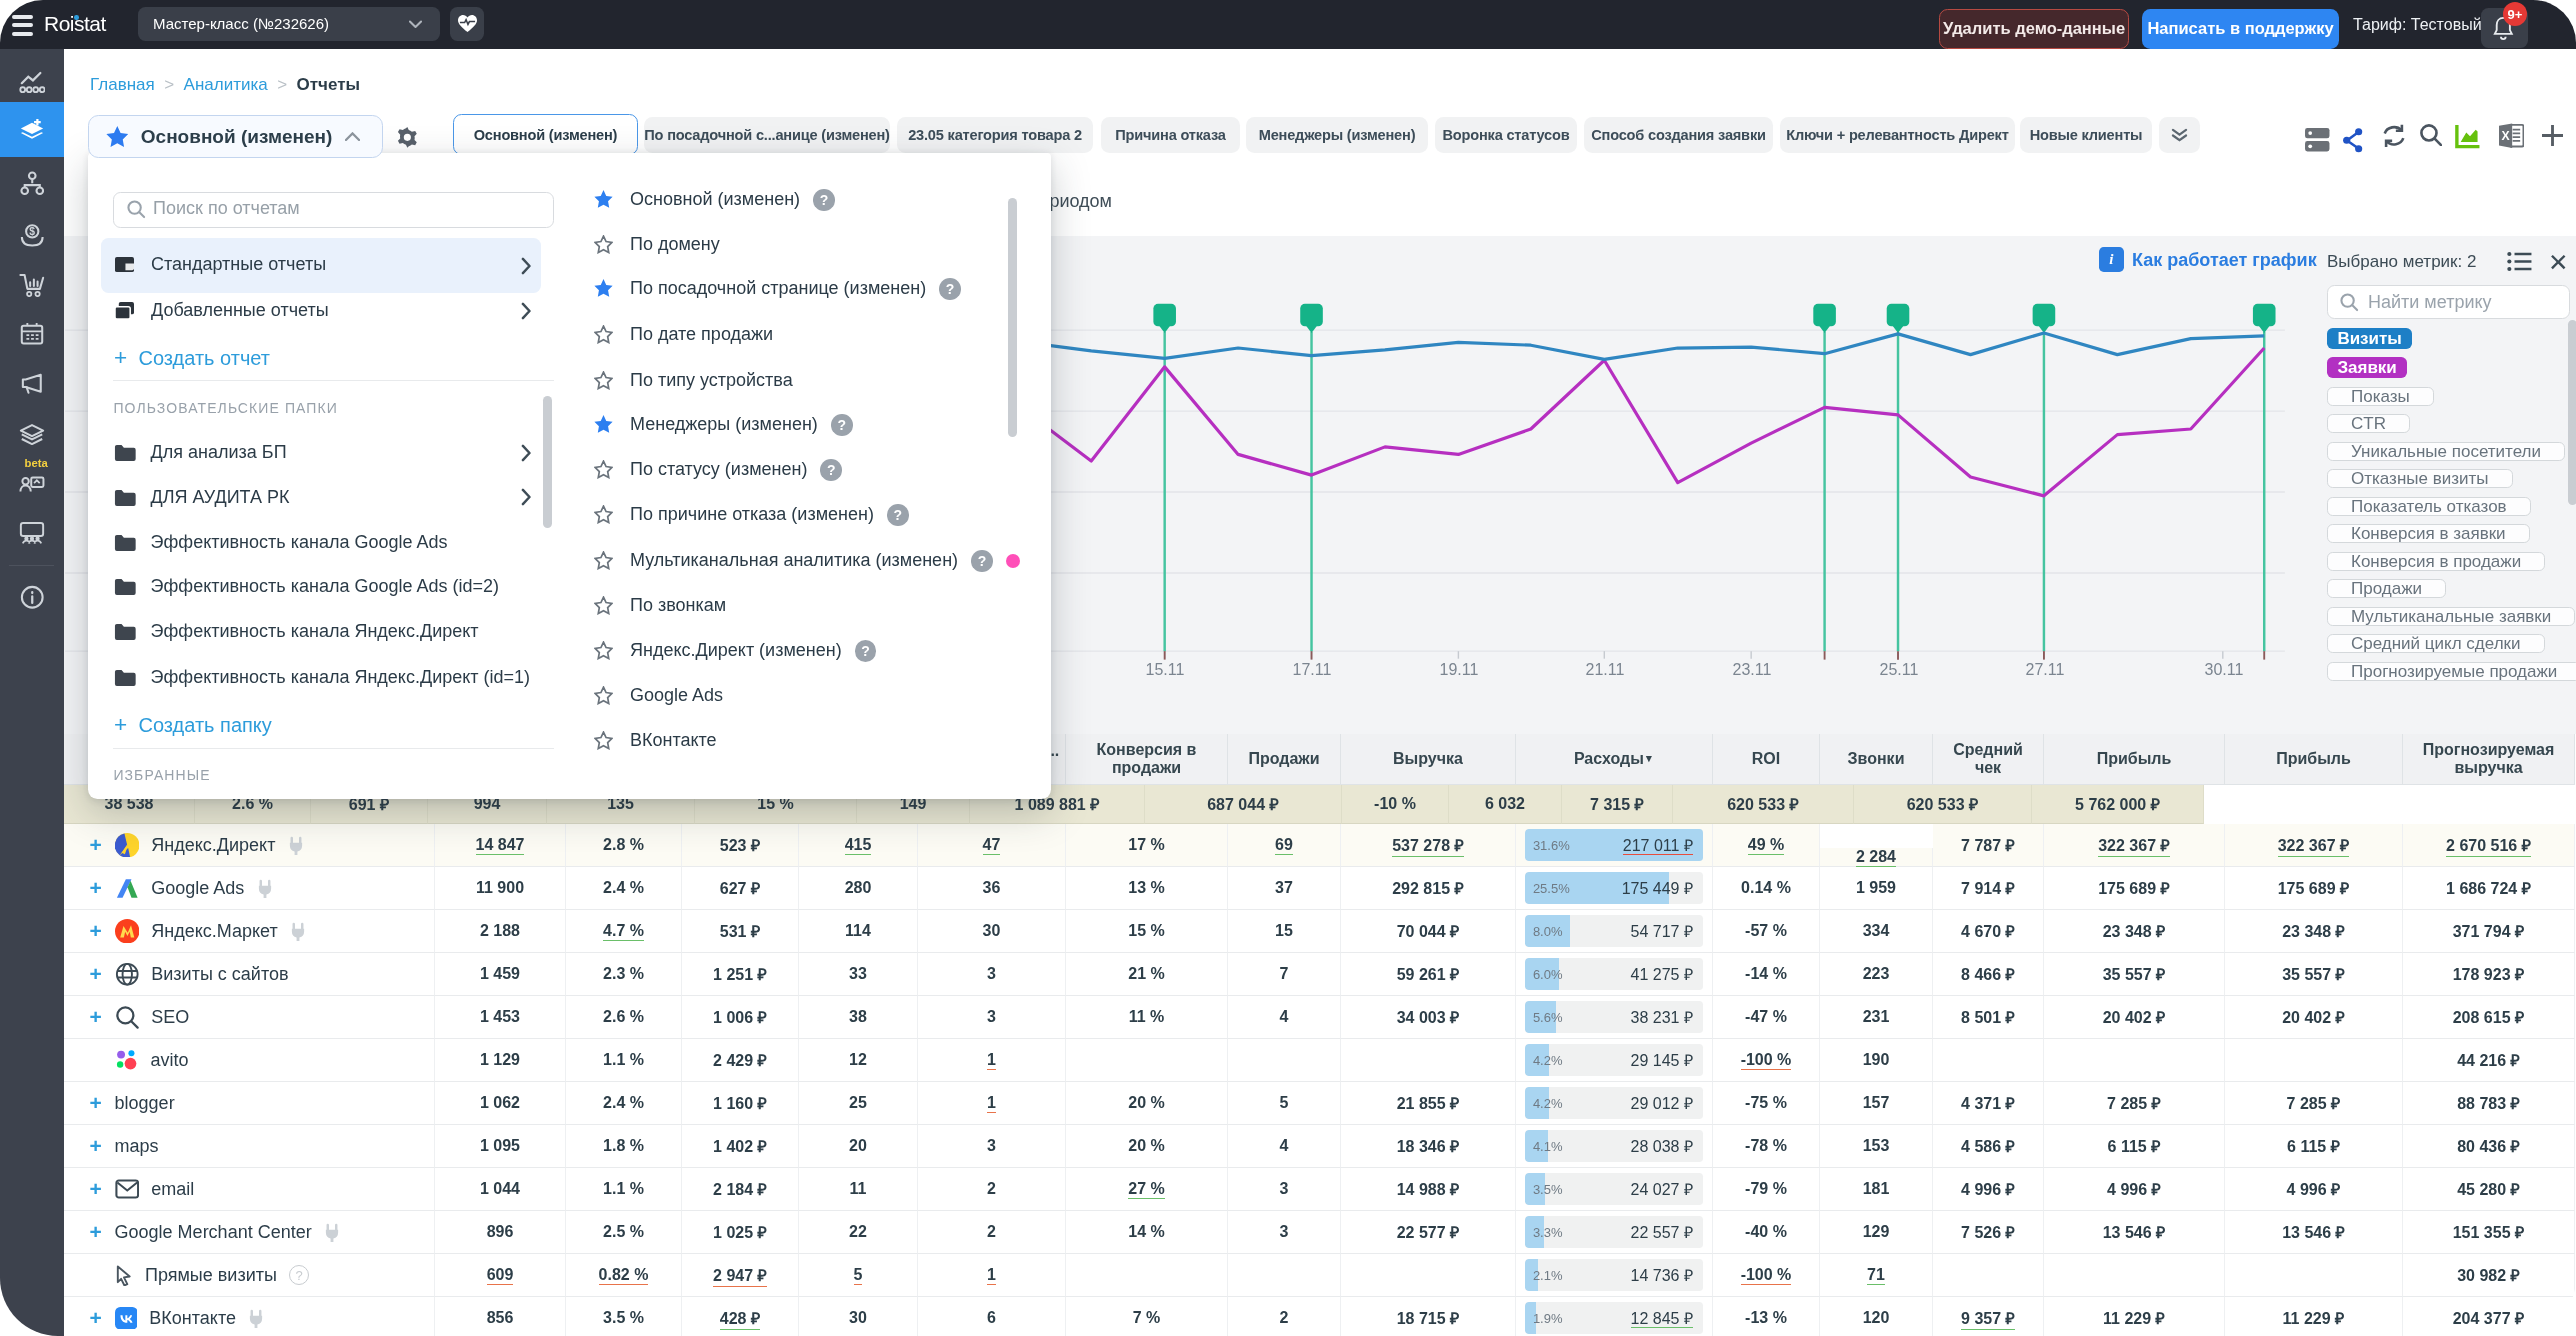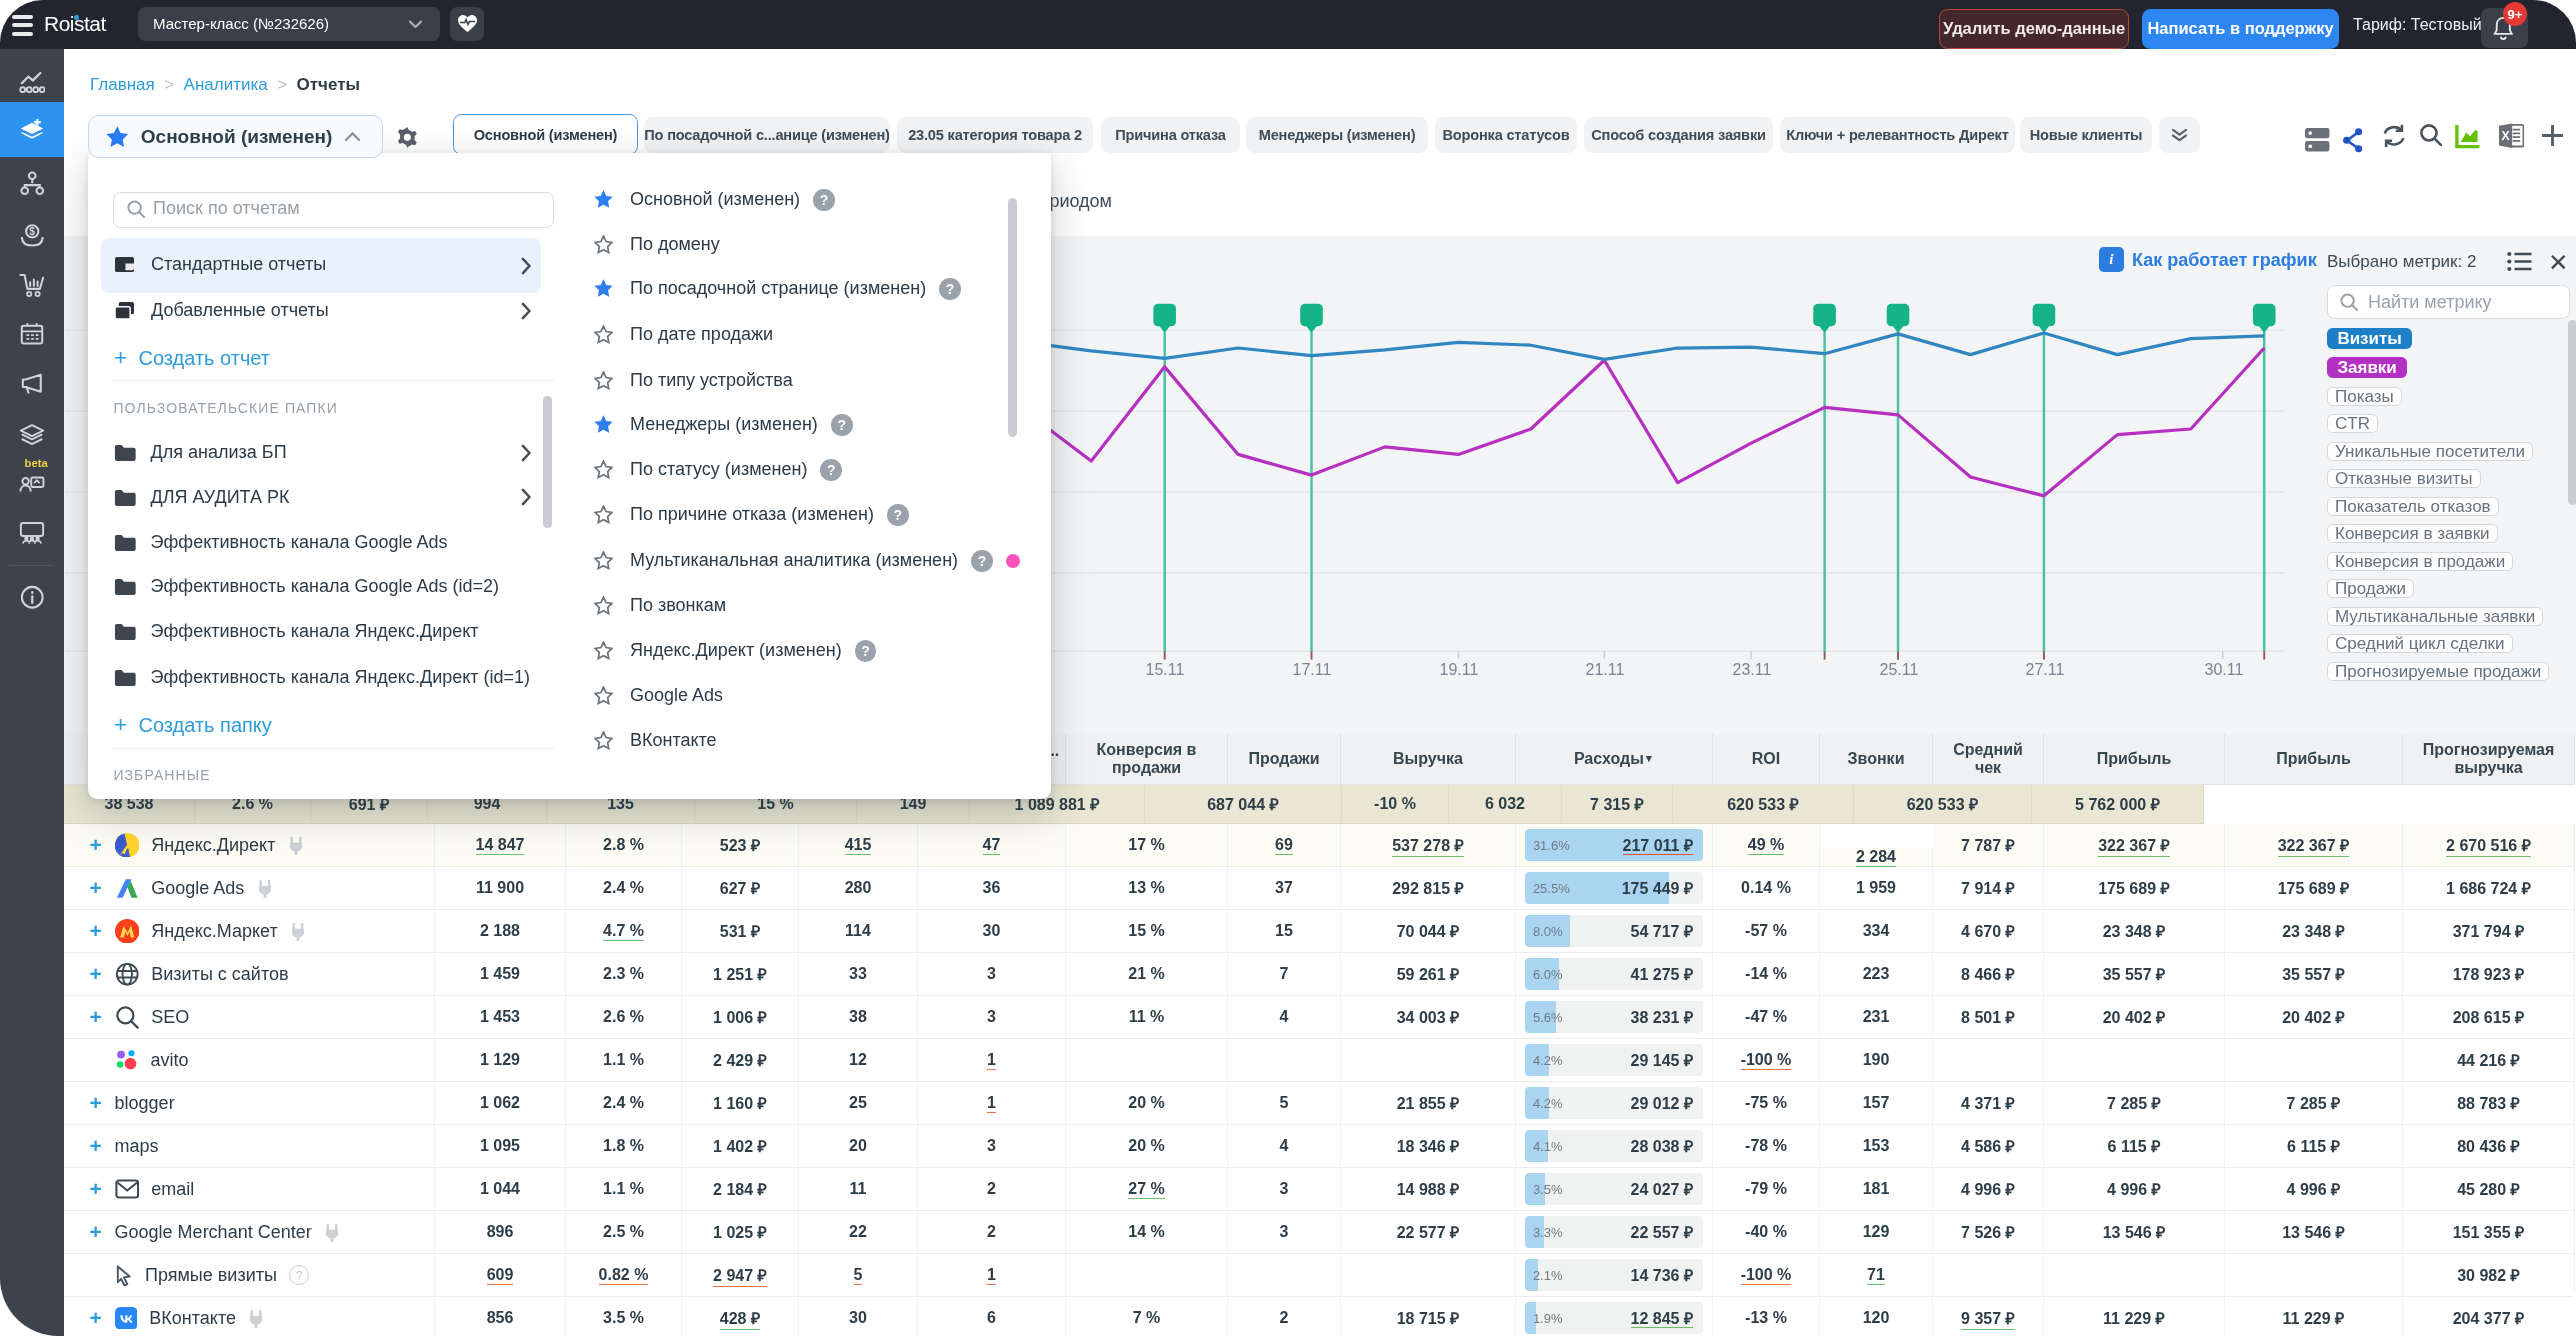--- a/index.html
+++ b/index.html
@@ -23,34 +23,34 @@
 .tab.act{top:114px;height:41px;background:#fff;border:1.9px solid #4a97e8;color:#2c3e4a}
 .ddbtn{position:absolute;left:88px;top:115px;width:295px;height:43px;background:#f7faff;border:1.9px solid #c3d5ef;border-radius:10.4px;display:flex;align-items:center;z-index:22;font-size:19px;font-weight:700;color:#2c3e4a;white-space:nowrap}
 
 .gray{position:absolute;left:64px;top:236px;width:2512px;height:498px;background:#f3f4f6;z-index:1}
 .whiteband{position:absolute;left:64px;top:158px;width:2512px;height:77px;background:#fff;z-index:1}
 .xlab{position:absolute;font-size:16px;color:#7b8590;z-index:2;transform:translateX(-50%)}
 .hint{position:absolute;z-index:2;font-size:19px;color:#2b7de0;font-weight:600}
 
 .chip{display:inline-block;font-size:17px;border-radius:5.7px;padding:1.9px 10.4px;margin-bottom:8.5px;white-space:nowrap}
 .chip.on{color:#fff;font-weight:700}
-.chip.off{background:#fdfdfe;border:1.9px solid #d4d8db;color:#68737d;padding:0px 7px}
+.chip.off{background:#fdfdfe;border:1.9px solid #d4d8db;color:#68737d;padding:0px 23px}
 
 .trow{display:flex;width:2512px}
 .tc{display:flex;align-items:center;justify-content:center;border-right:0.9px solid #eef0f2;border-bottom:0.9px solid #e9ebed;font-size:16px;color:#2d3e48;font-weight:700;position:relative;flex:none}
 .th .tc{background:#f0f1f3;border-right:0.9px solid #dfe3e6;border-bottom:0.9px solid #dfe3e6;color:#36474f;text-align:center;line-height:1.15;font-weight:700}
 .itg .tc{background:#e9e7d3;border-right:0.9px solid #deddc8;border-bottom:0.9px solid #d8d7c2}
 .plus{color:#2d9cdb;font-weight:700;font-size:21px;width:13px;flex:none}
 .u{ text-decoration:none;border-bottom:1.9px solid #6abf69;padding-bottom:0px}
 .uo{text-decoration:none;border-bottom:1.9px solid #e8734a}
 .ur{text-decoration:none;border-bottom:1.9px solid #e74c3c}
 .bar{position:absolute;left:9.4px;right:9.4px;top:50%;transform:translateY(-50%);height:32px;background:#f0f1f1;border-radius:3.8px;overflow:hidden}
 .bar i{position:absolute;left:0;top:0;bottom:0;background:#a9d5f1;border-radius:3.8px 0 0 3.8px}
 .bpc{position:absolute;left:7.5px;top:50%;transform:translateY(-50%);font-size:13px;color:#6f7a84;font-weight:400;z-index:2}
-.bval{position:absolute;right:9.4px;top:50%;transform:translateY(-50%);z-index:2;font-weight:700}
+.bval{position:absolute;right:9.4px;top:50%;transform:translateY(-50%);z-index:2;font-weight:400}
 
 .panel{position:absolute;left:88px;top:153px;width:963px;height:646px;background:#fff;border-radius:3.8px 3.8px 9.4px 9.4px;box-shadow:0 13px 38px rgba(40,50,60,.25),0 1.9px 7.5px rgba(40,50,60,.12);z-index:20;overflow:hidden}
 .pit{position:absolute;font-size:18px;color:#2b3b47;white-space:nowrap;display:flex;align-items:center}
 .pblue{color:#2d9cdb}
 .qm{display:inline-flex;width:21.7px;height:21.7px;border-radius:50%;background:#9aa2ab;color:#fff;font-size:14px;font-weight:700;align-items:center;justify-content:center;margin-left:13px;flex:none}
 .sbar{position:absolute;width:9.4px;border-radius:4.7px;background:#c9cdd2}
 </style></head><body>
 <div class="page">
     <div class="bc" style="left:90px"><a>Главная</a><s>&nbsp;&nbsp;&gt;&nbsp;&nbsp;</s><a>Аналитика</a><s>&nbsp;&nbsp;&gt;&nbsp;&nbsp;</s><span style="color:#2c3d49;font-weight:600">Отчеты</span></div>
     <div class="ddbtn">

